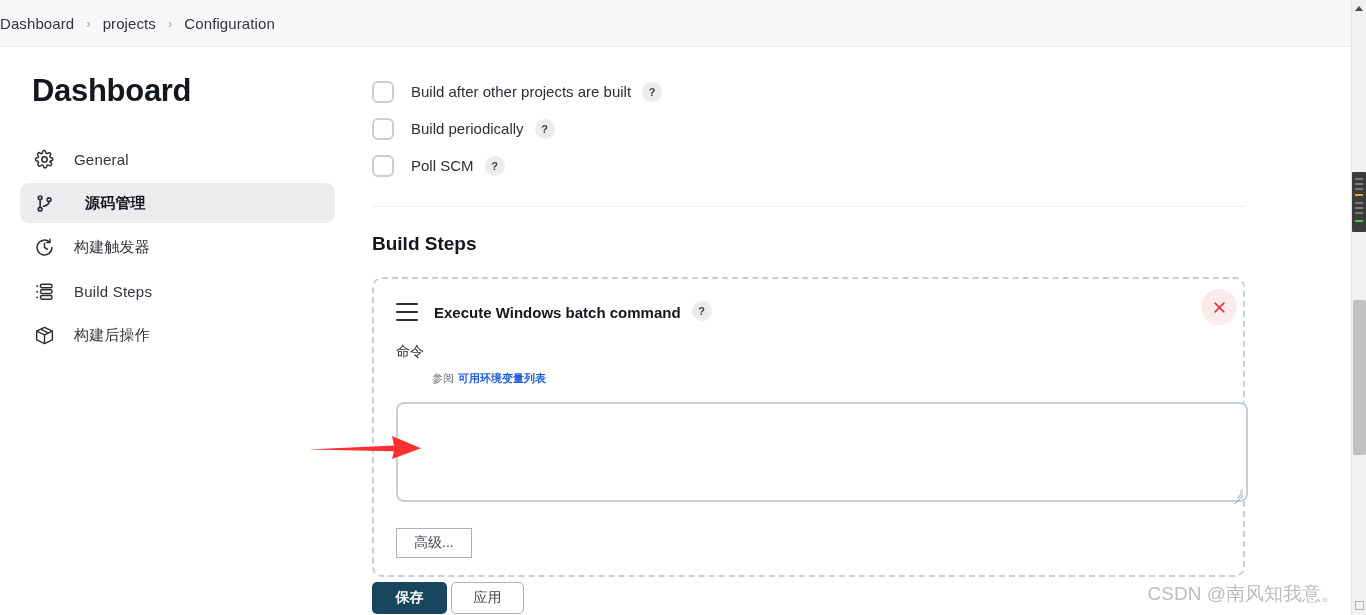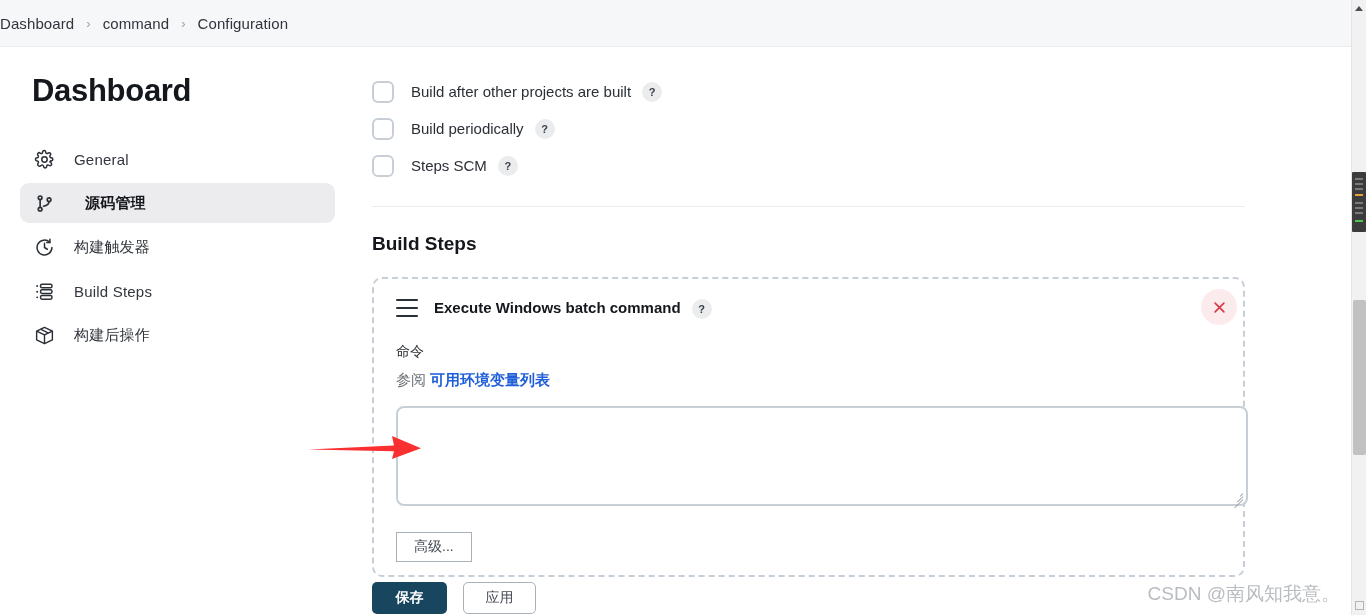--- a/index.html
+++ b/index.html
@@ -169,21 +169,21 @@
     margin: 22px 106px 0 17px;
     border: 2px dashed #c6ced7;
     border-radius: 10px;
     padding: 20px 22px 26px 22px;
     box-sizing: border-box;
     height: 300px;
     background: #fff;
   }
   .step-head {
     display: flex;
-    align-items: flex-start;
+    align-items: flex-end;
     height: 22px;
   }
   .drag-handle {
     width: 22px; height: 18px;
     display: flex;
     flex-direction: column;
     justify-content: space-between;
     cursor: grab;
     margin-right: 16px;
   }
@@ -213,22 +213,23 @@
   }
   .delete-btn svg { display: block; }
 
   .field-label {
     margin-top: 22px;
     font-size: 14px;
     color: #2b2f36;
   }
   .field-hint {
     margin-top: 10px;
-    font-size: 15px;
+    font-size: 11px;
     color: #6d7277;
+    margin-left: 36px;
   }
   .field-hint a {
     color: #1f5ed8;
     font-weight: bold;
     text-decoration: none;
     margin-left: 4px;
     cursor: pointer;
   }
   .cmd-area {
     margin-top: 16px;
@@ -270,21 +271,21 @@
     cursor: pointer;
   }
 
   
   .footer {
     position: absolute;
     left: 372px;
     top: 582px;
     display: flex;
     align-items: center;
-    gap: 16px;
+    gap: 4px;
   }
   .btn-primary {
     width: 75px; height: 32px;
     background: #18465f;
     color: #ffffff;
     border: none;
     border-radius: 5px;
     font-size: 14px;
     font-weight: bold;
     font-family: "Liberation Sans", sans-serif;
@@ -376,21 +377,21 @@
     border: 1px solid #b4b4b4;
     background: #f1f1f1;
   }
 </style>
 </head>
 <body>
 
 <div class="topbar">
   <span class="crumb link">Dashboard</span>
   <span class="crumb-sep">›</span>
-  <span class="crumb link">command</span>
+  <span class="crumb link">projects</span>
   <span class="crumb-sep">›</span>
   <span class="crumb">Configuration</span>
 </div>
 
 <div class="page">
 
   <div class="sidebar">
     <div class="page-title">Dashboard</div>
 
     <div class="nav">
@@ -469,21 +470,21 @@
       </div>
 
       <div class="chk-row">
         <span class="chkbox"></span>
         <span class="chk-label">Build periodically</span>
         <span class="help">?</span>
       </div>
 
       <div class="chk-row">
         <span class="chkbox"></span>
-        <span class="chk-label">Steps SCM</span>
+        <span class="chk-label">Poll SCM</span>
         <span class="help">?</span>
       </div>
 
     </div>
 
     <div class="divider"></div>
 
     <div class="section-title">Build Steps</div>
 
     <div class="step-card">

